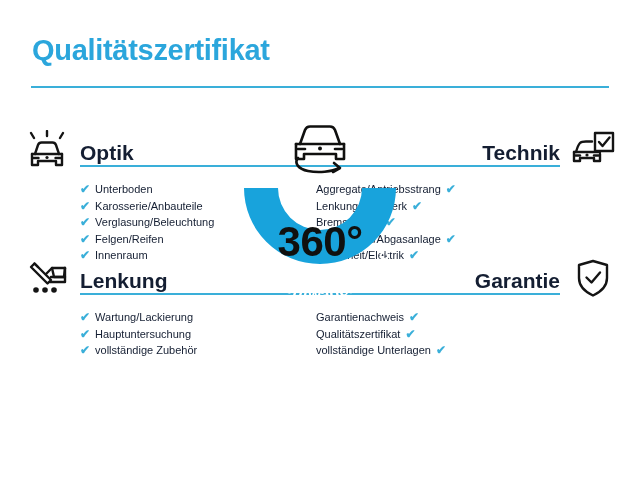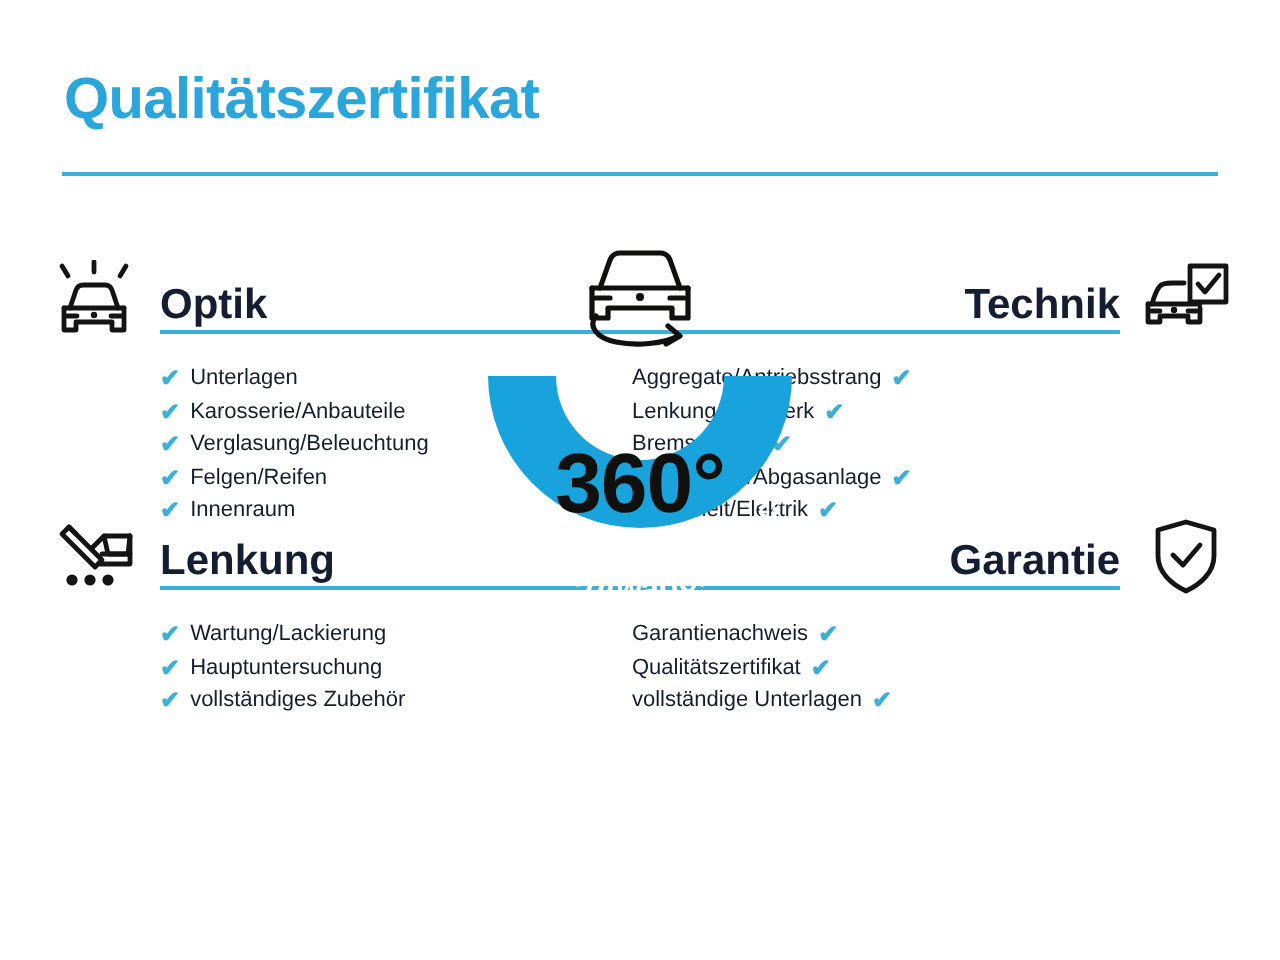--- a/index.html
+++ b/index.html
@@ -177,21 +177,21 @@
         </svg>
       </span>
       <div class="sec-title-wrap">
         <div class="sec-title">Optik</div>
         <div class="sec-bar"></div>
       </div>
     </div>
     <ul class="sec-list">
       <li>
           <span class="check">✔</span>
-          <span>Unterlagen</span>
+          <span>Unterboden</span>
         </li>
       <li>
           <span class="check">✔</span>
           <span>Karosserie/Anbauteile</span>
         </li>
       <li>
           <span class="check">✔</span>
           <span>Verglasung/Beleuchtung</span>
         </li>
       <li>
@@ -229,21 +229,21 @@
       <li>
           <span class="check">✔</span>
           <span>Wartung/Lackierung</span>
         </li>
       <li>
           <span class="check">✔</span>
           <span>Hauptuntersuchung</span>
         </li>
       <li>
           <span class="check">✔</span>
-          <span>vollständiges Zubehör</span>
+          <span>vollständige Zubehör</span>
         </li>
     </ul>
   </div>
 
   <div class="section sec-technik">
     <div class="sec-head">
       <span class="sec-icon">
         <svg viewBox="0 0 46 42" width="46" height="42" fill="none" stroke="#141414" stroke-width="2.4" stroke-linecap="round" stroke-linejoin="round">
           <rect x="25" y="3" width="18" height="18"></rect>
           <path d="M29 12 L32.5 16 L39.5 7.5"></path>

